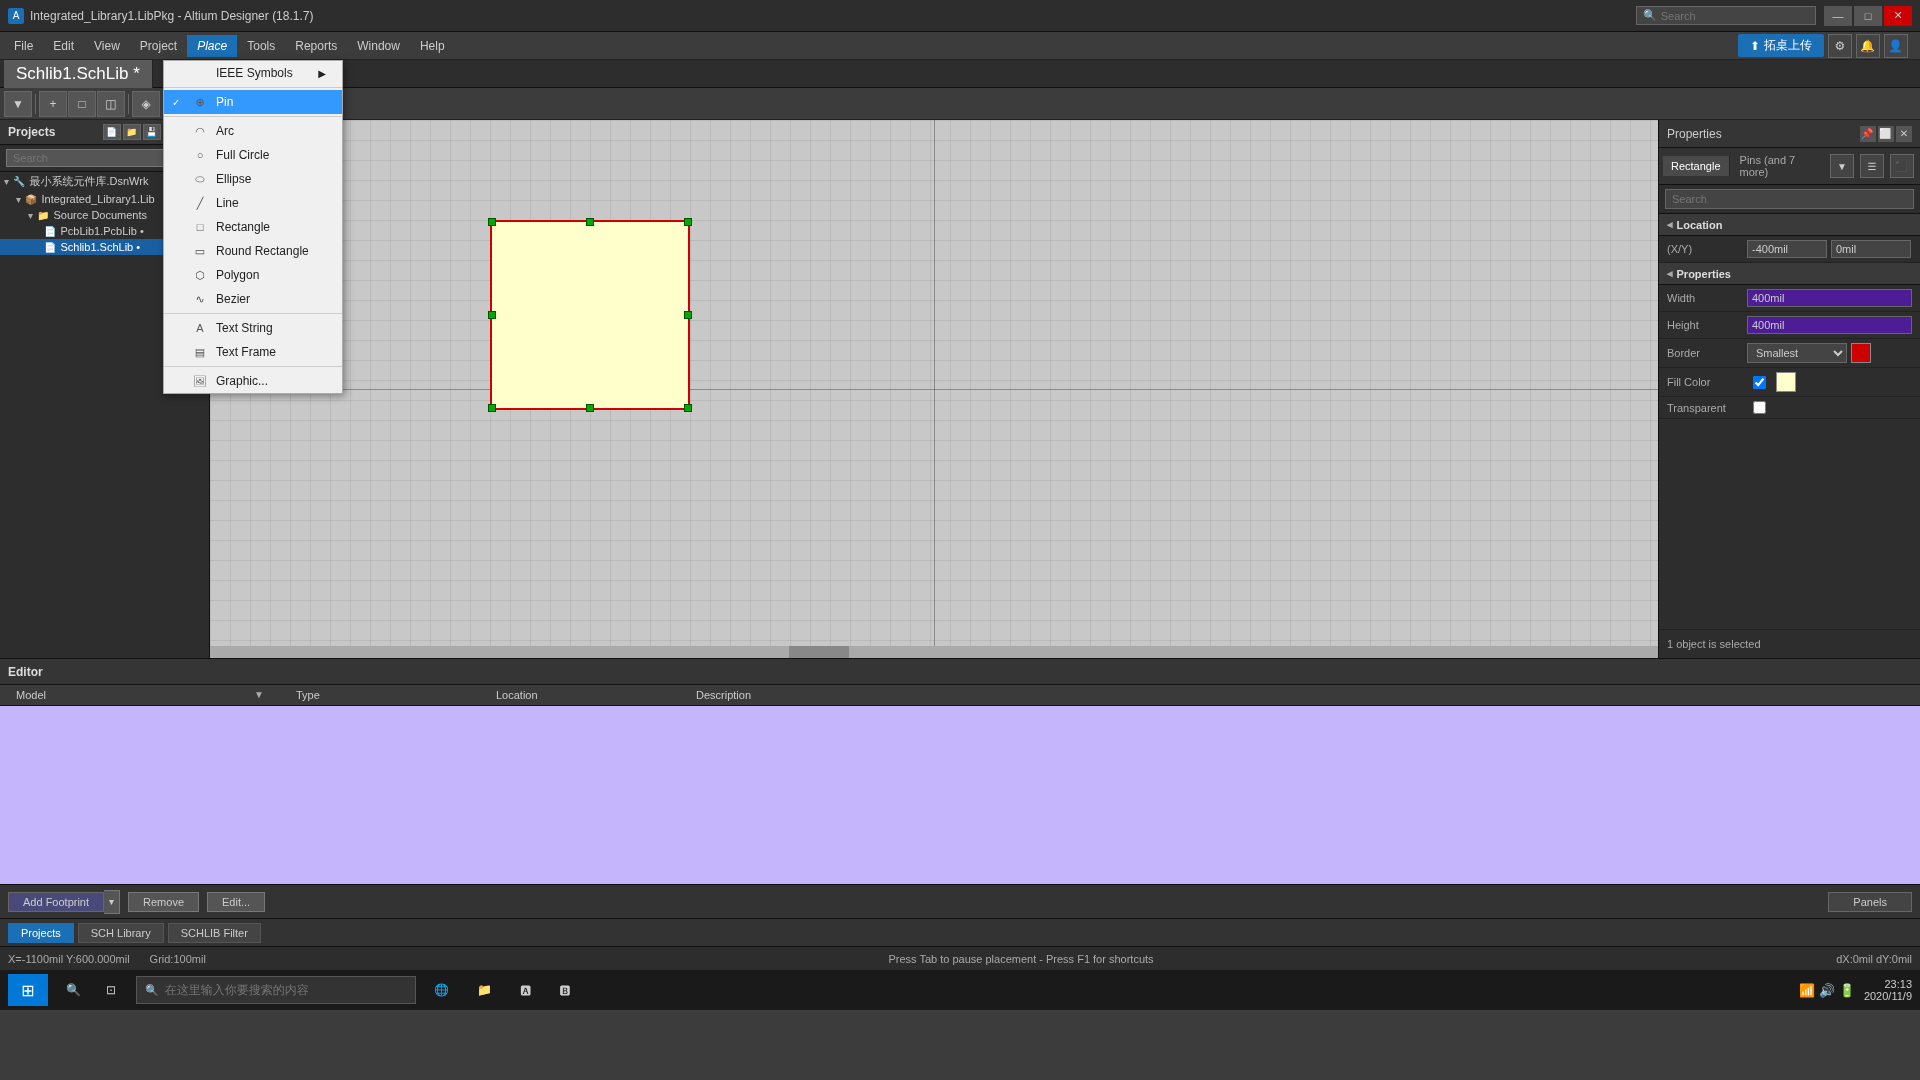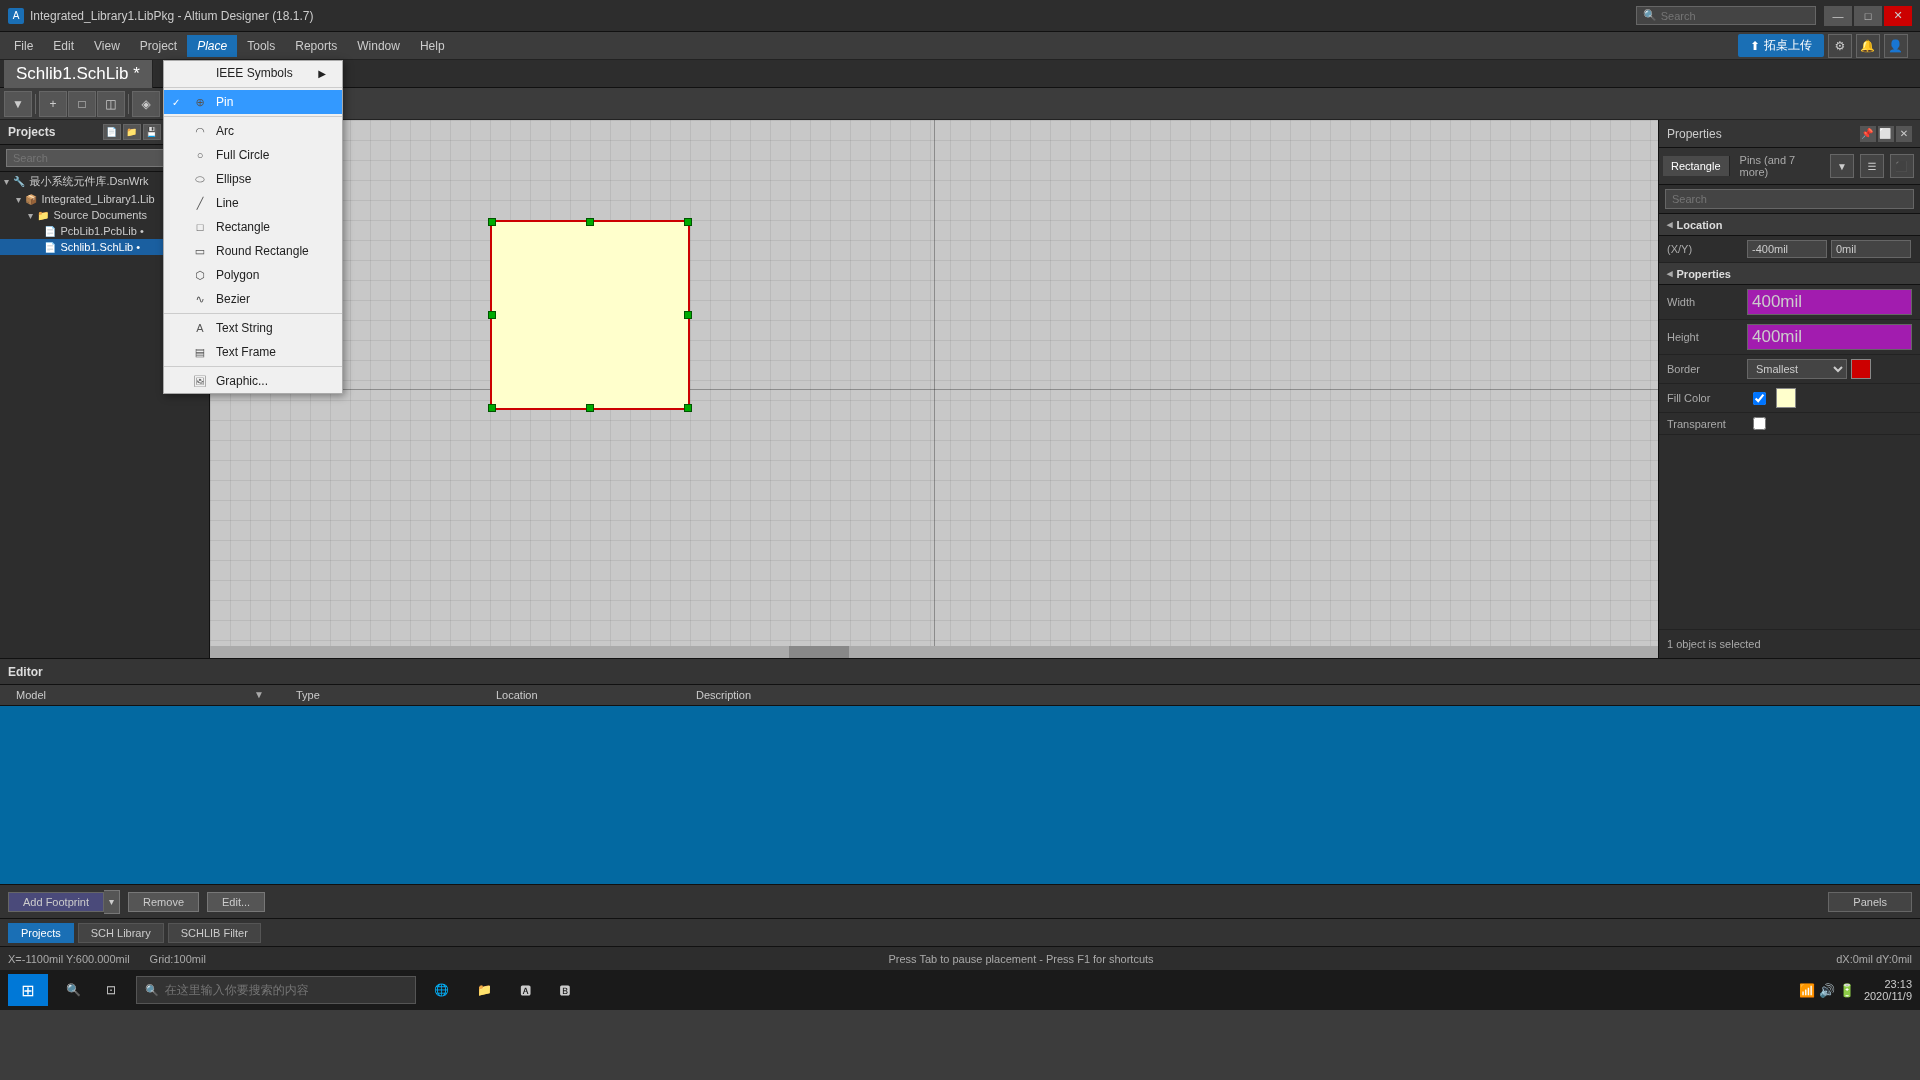--- a/index.html
+++ b/index.html
@@ -153,30 +153,30 @@
     .prop-tab.active { background: #4a4a4a; color: #fff; }
     .prop-tab-more { padding: 4px 8px; font-size: 11px; color: #aaa; cursor: pointer; }
     .prop-filter-btn { width: 24px; height: 24px; background: #444; border: 1px solid #666; color: #ccc; cursor: pointer; font-size: 10px; margin: 2px; }
 
     .prop-search { padding: 4px 6px; background: #2d2d2d; border-bottom: 1px solid #111; }
     .prop-search input { width: 100%; background: #444; border: 1px solid #666; color: #ccc; padding: 3px 6px; font-size: 11px; outline: none; }
     .prop-section-header { padding: 4px 8px; background: #3a3a3a; color: #ddd; font-size: 11px; font-weight: bold; border-bottom: 1px solid #111; cursor: pointer; display: flex; align-items: center; gap: 4px; }
     .prop-row { display: flex; align-items: center; padding: 4px 8px; border-bottom: 1px solid #222; }
     .prop-label { width: 80px; color: #aaa; font-size: 11px; flex-shrink: 0; }
     .prop-value { flex: 1; }
-    .prop-input { width: 100%; background: #a21caf; border: 1px solid #666; color: #ccc; padding: 2px 4px; font-size: 17px; outline: none; }
+    .prop-input { width: 100%; background: #4c1d95; border: 1px solid #666; color: #ccc; padding: 2px 4px; font-size: 11px; outline: none; }
     .prop-input-sm { width: 80px; background: #444; border: 1px solid #666; color: #ccc; padding: 2px 4px; font-size: 11px; outline: none; }
     .prop-select { background: #444; border: 1px solid #666; color: #ccc; padding: 2px 4px; font-size: 11px; outline: none; width: 100px; }
     .prop-checkbox { margin-right: 4px; }
     .prop-row-inline { display: flex; align-items: center; gap: 6px; padding: 4px 8px; border-bottom: 1px solid #222; }
 
     
     #editor-panel {
       height: 260px;
-      background: #0369a1;
+      background: #c4b5fd;
       border-top: 1px solid #111;
       display: flex;
       flex-direction: column;
     }
     #editor-panel .editor-header {
       height: 26px;
       background: #353535;
       display: flex;
       align-items: center;
       padding: 0 8px;

